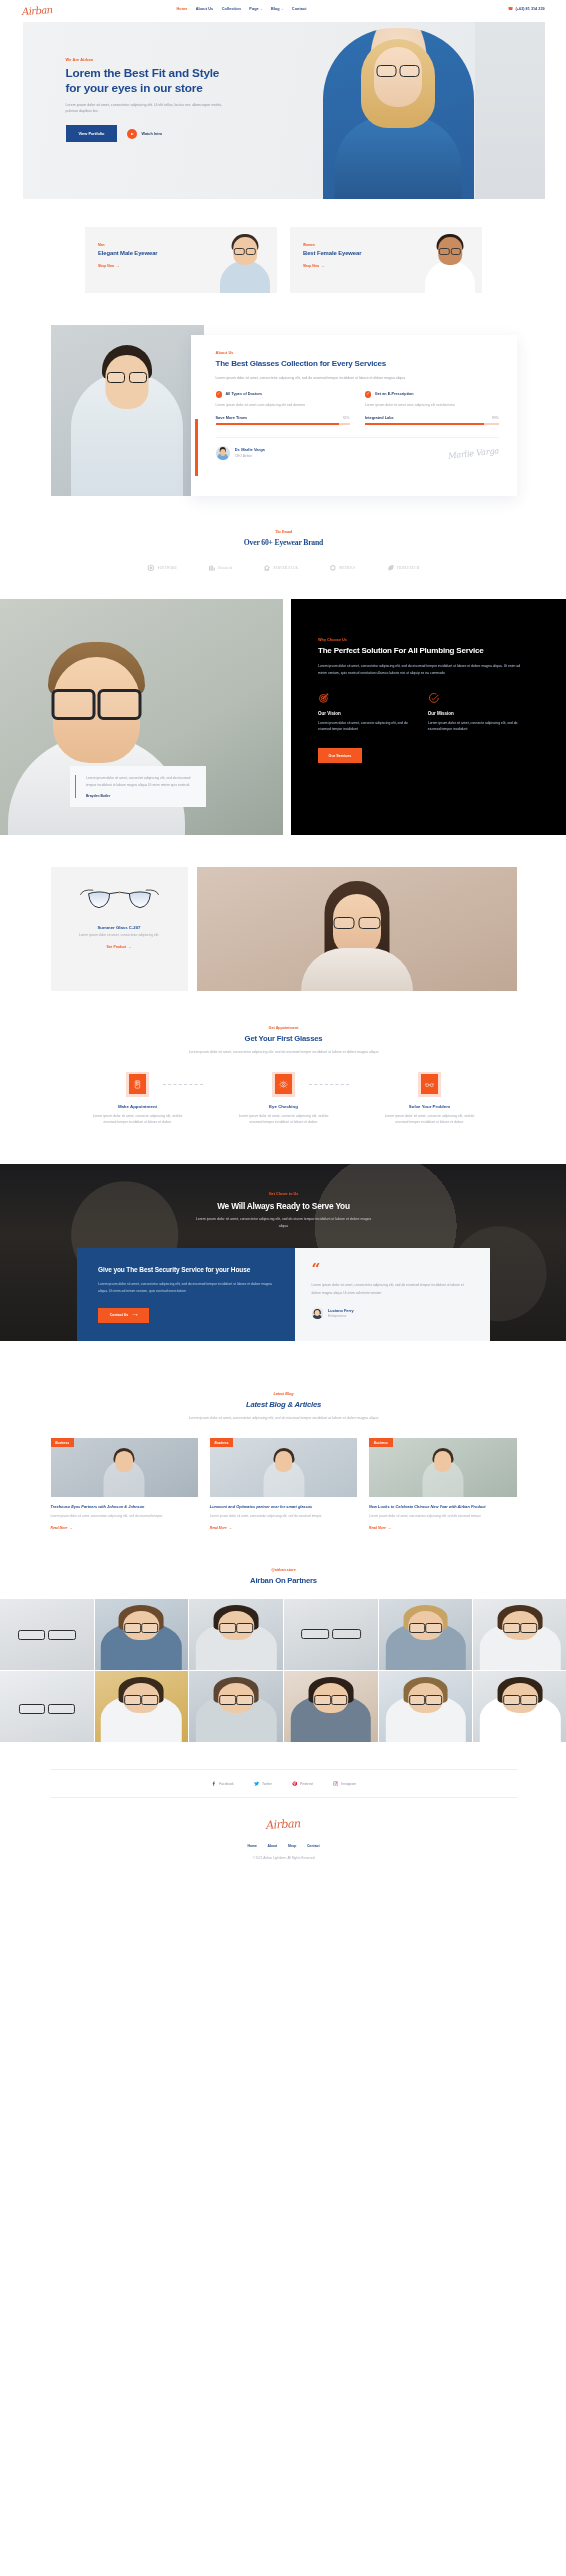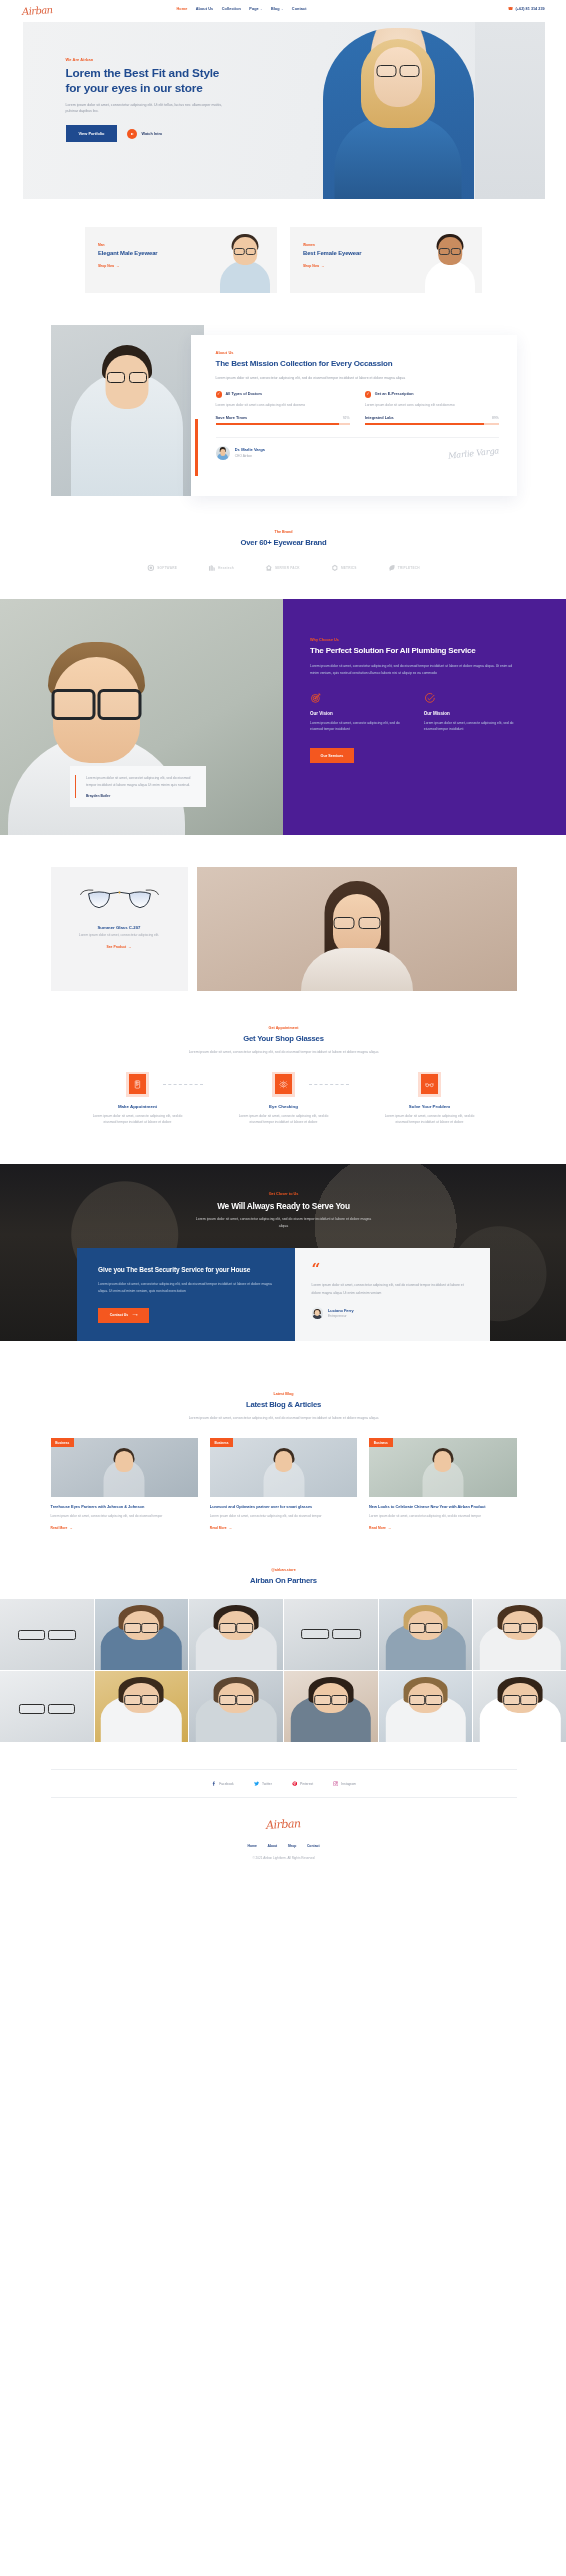--- a/index.html
+++ b/index.html
@@ -259,21 +259,21 @@
     margin-left: auto; font-family: "DejaVu Serif", serif; font-style: italic;
     font-size: 8.3px; color: #b6bcc6; transform: rotate(-6deg); opacity: .8;
     letter-spacing: -0.3px;
   }
   .about-accent {
     position: absolute; left: 144px; top: 94px; width: 3.5px; height: 57px;
     background: #f4571f; z-index: 3;
   }
 
   
-  .brands { margin-top: 34px; text-align: center; }
+  .brands { margin-top: 34px; text-align: center; font-family: Liberation Serif, serif; }
   .sec-kicker { color: #ef5a24; font-size: 3.7px; font-weight: 700; }
   .sec-title {
     font-size: 7.7px; font-weight: 700; color: #1f4a8f; margin-top: 4.1px; letter-spacing: -0.2px;
   }
   .brand-row {
     display: flex; justify-content: center; gap: 31px; margin-top: 16.5px;
     align-items: center; opacity: .42;
   }
   .brand { display: flex; align-items: center; gap: 2.4px; color: #8b9199; }
   .brand-mark { width: 7.7px; height: 7.7px; flex: none; }
@@ -298,21 +298,21 @@
   .wi-gl { position:absolute; top:61px; left:50%; transform:translateX(-50%); width:90px;height:25px;}
   .wi-gl::before,.wi-gl::after{content:"";position:absolute;top:0;width:38px;height:25px;border:3px solid #23272b;border-radius:5.9px;background:rgba(255,255,255,.1)}
   .wi-gl::before{left:0}.wi-gl::after{right:0}
   .wi-quote {
     position: absolute; left: 70px; bottom: 28px; width: 136px;
     background: #f7f8f9; padding: 8.9px 9.4px 8.9px 10.6px; z-index: 5;
   }
   .wi-quote::before { content:""; position:absolute; left:5.3px; top:8.9px; bottom:8.9px; width:0.9px; background:#ef5a24;}
   .wi-qtext { font-size: 3.4px; line-height: 1.95; color: #9aa0ab; padding-left: 5.3px; }
   .wi-qauthor { margin-top: 5.3px; padding-left: 5.3px; font-size: 3.4px; font-weight: 700; color: #2b3f6c; }
-  .why-right { flex: 1; background: #4c1d95; padding: 39px 46px 12px 27px; }
+  .why-right { flex: 1; background: #000000; padding: 39px 46px 12px 27px; margin-left: 8px; }
   .why-kicker { color: #f4571f; font-size: 3.8px; font-weight: 700; }
   .why-title { font-size: 8px; line-height: 1.28; font-weight: 700; color: #fff; margin-top: 4.7px; letter-spacing: -0.2px;}
   .why-desc { margin-top: 6.5px; font-size: 3.4px; line-height: 1.95; color: #b9cbe2; }
   .vm-grid { display: flex; gap: 16.5px; margin-top: 15.3px; }
   .vm { flex: 1; }
   .vm-ic { width: 11.8px; height: 11.8px; color: #f4571f; }
   .vm-title { font-size: 4.5px; font-weight: 700; color: #fff; margin-top: 5.9px; }
   .vm-desc { font-size: 3.4px; line-height: 1.95; color: #b9cbe2; margin-top: 3.5px; }
   .btn-orange {
     background: #f4571f; color: #fff; border: none; cursor: pointer;
@@ -391,21 +391,21 @@
   .t-row { display: flex; align-items: center; gap: 4.7px; margin-top: 10.6px; }
   .t-av { width: 11.8px; height: 11.8px; border-radius: 50%; overflow: hidden; flex: none;
     background: linear-gradient(180deg,#eceff1,#d4dade); position: relative;}
   .t-av-h { position:absolute;top:1.2px;left:50%;transform:translateX(-50%);width:6.5px;height:5.3px;background:#2c2018;border-radius:3.5px 3.5px 0 0;}
   .t-av-f { position:absolute;top:3px;left:50%;transform:translateX(-50%);width:4.7px;height:5.9px;background:#f0cdab;border-radius:2.4px;}
   .t-av-b { position:absolute;bottom:0;left:50%;transform:translateX(-50%);width:10px;height:5.3px;background:#3a3f4a;border-radius:5.3px 5.3px 0 0;}
   .t-name { font-size: 3.9px; font-weight: 700; color: #1f4a8f; }
   .t-role { font-size: 3.2px; color: #a3a8b2; margin-top: 1.2px; }
 
   
-  .blog { margin-top: 51px; text-align: center; }
+  .blog { margin-top: 51px; text-align: center; font-style: italic; }
   .blog-desc { margin: 5.9px auto 0; font-size: 3.5px; line-height: 1.95; color: #a3a8b2; max-width: 195px;}
   .blog-grid { display: flex; gap: 11.8px; margin-top: 16.5px; }
   .blog-card { flex: 1; text-align: left; }
   .blog-thumb { height: 59px; position: relative; overflow: hidden; }
   .blog-badge {
     position: absolute; left: 0; top: 0; background: #f4571f; color: #fff;
     font-size: 3.2px; font-weight: 600; padding: 2.4px 4.7px; z-index: 3;
   }
   .bt1 { background: linear-gradient(150deg,#c8cfd5,#a8b4bd); }
   .bt2 { background: linear-gradient(150deg,#d7dde2,#b9c4cc); }
@@ -546,21 +546,21 @@
   <section class="about">
     <div class="about-img">
       <div class="ai-person"></div>
         <div class="ai-hair"></div>
         <div class="ai-face"></div>
         <div class="ai-gl"></div>
     </div>
     <div class="about-accent"></div>
     <div class="about-card">
       <div class="eyebrow">About Us</div>
-      <h2 class="about-title">The Best Mission Collection for Every Occassion</h2>
+      <h2 class="about-title">The Best Glasses Collection for Every Services</h2>
       <p class="about-desc">Lorem ipsum dolor sit amet, consectetur adipiscing elit, sed do eiusmod tempor incididunt ut labore et dolore magna aliqua</p>
       <div class="feat-grid">
         <div class="feat">
           <div class="feat-head">
             <span class="check-ic">✓</span>
             <span class="feat-title">All Types of Doctors</span>
           </div>
           <p class="feat-desc">Lorem ipsum dolor sit amet cons adipiscing elit sed doesmo</p>
           <div class="bar-row">
             <span class="bar-label">Save More Times</span>
@@ -705,21 +705,21 @@
     <div class="col-right">
       <div class="cr-hair"></div>
         <div class="cr-face"></div>
         <div class="cr-gl"></div>
         <div class="cr-body"></div>
     </div>
   </section>
 
   <section class="appt">
     <div class="sec-kicker">Get Appointment</div>
-    <h2 class="sec-title">Get Your Shop Glasses</h2>
+    <h2 class="sec-title">Get Your First Glasses</h2>
     <p class="appt-desc">Lorem ipsum dolor sit amet, consectetur adipiscing elit, sed do eiusmod tempor incididunt ut labore et dolore magna aliqua</p>
     <div class="steps">
       <div class="step-conn conn-1"></div>
       <div class="step-conn conn-2"></div>
       <div class="step">
         <div class="step-ic-wrap">
           <svg class="step-ic" viewBox="0 0 24 24" fill="none" stroke="currentColor" stroke-width="1.5">
             <rect x="6" y="2" width="12" height="20" rx="2"></rect>
               <rect x="8.5" y="5" width="4" height="4"></rect>
               <path d="M14 6h2M14 8h2M8.5 12h7M8.5 15h4"></path>

